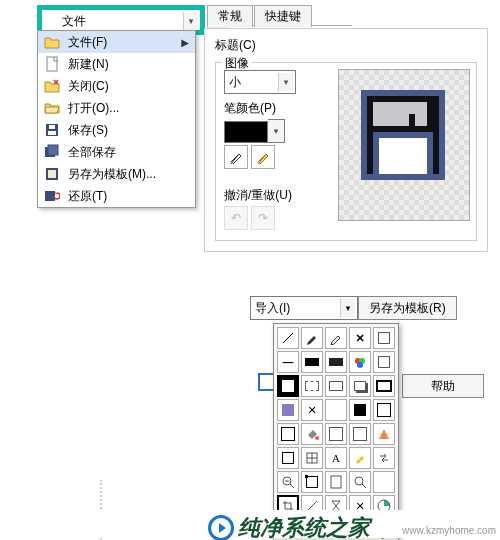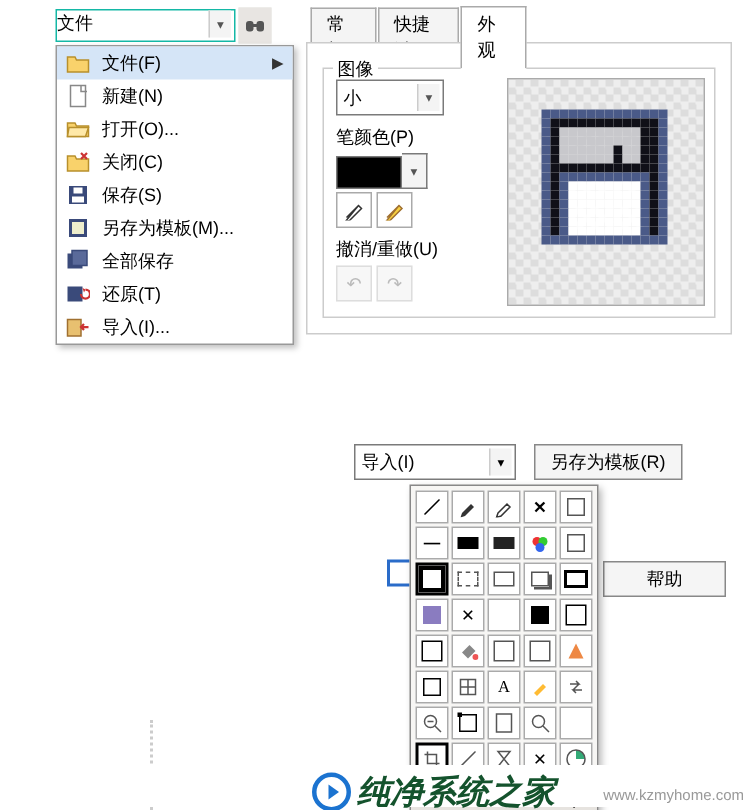--- a/index.html
+++ b/index.html
@@ -1,18 +1,18 @@
 <!DOCTYPE html>
 <html><head>
 <meta charset="utf-8">
 <style>
 html,body{margin:0;padding:0;font-family:"Microsoft YaHei",sans-serif;font-size:12px;color:#000;background:#fff}
 .root{position:relative;width:500px;height:540px;background:#fff;overflow:hidden}
 .topbar{position:absolute;left:37px;top:5px;display:flex;align-items:center}
-.dropdown{width:118px;height:20px;border:1px solid #14b8a6;background:#fff;display:flex;align-items:flex-start;padding:0 0;position:relative}
+.dropdown{width:118px;height:20px;border:5px solid #14b8a6;background:#fff;display:flex;align-items:flex-end;padding:0 20px;position:relative}
 .dropdown .caret{position:absolute;right:2px;width:14px;height:18px;background:#f4f4f4;border-left:1px solid #ccc;display:flex;align-items:center;justify-content:center;font-size:9px;color:#555}
 .find-btn{width:20px;height:22px;margin-left:2px;background:#e8e5e2;border:1px solid #e8e5e2;display:flex;align-items:center;justify-content:center}
 .tabs{position:absolute;left:207px;top:3px;display:flex;border-bottom:1px solid #aaa;width:145px}
 .tab{padding:3px 10px;border:1px solid #aaa;border-bottom:none;margin-right:1px;background:#fff;position:relative;top:1px}
 .tab.active{background:#fff;z-index:2;border-bottom:1px solid #fff}
 .tab.inactive{background:#f4f4f4;top:2px;padding-top:2px;padding-bottom:2px}
 .menu-panel{position:absolute;left:37px;top:30px;width:157px;border:1px solid #999;background:#fff;box-shadow:2px 2px 4px rgba(0,0,0,.25)}
 .mi{display:flex;align-items:center;height:22px;padding:0 6px;gap:8px;position:relative}
 .mi.sel{background:#d5e5f7}
 .mi .ic{width:16px;height:16px;display:flex;align-items:center;justify-content:center}
@@ -26,21 +26,21 @@
 .sel-small .caret{position:absolute;right:2px;width:14px;height:18px;background:#f4f4f4;border-left:1px solid #ccc;display:flex;align-items:center;justify-content:center;font-size:9px;color:#555}
 .color-swatch{width:42px;height:20px;border:1px solid #7a7a7a;background:#000;margin-top:1px;display:inline-block;vertical-align:middle}
 .color-caret{display:inline-flex;width:16px;height:22px;border:1px solid #7a7a7a;border-left:none;background:#f4f4f4;align-items:center;justify-content:center;font-size:9px;color:#555;vertical-align:middle}
 .tool-pair{display:flex;gap:3px;margin-top:2px}
 .tool-pair .tb{width:22px;height:22px;border:1px solid #aaa;background:#fff;display:flex;align-items:center;justify-content:center;font-size:11px}
 .undo-row{display:flex;gap:3px;margin-top:2px}
 .undo-row .tb{width:22px;height:22px;border:1px solid #ddd;background:#f7f7f7;display:flex;align-items:center;justify-content:center;color:#bbb}
 .preview{position:absolute;right:6px;top:6px;width:130px;height:150px;border:1px solid #aaa;background:repeating-conic-gradient(#ddd 0 25%,#eee 0 50%) 0 0/10px 10px}
 .preview .inner{position:absolute;left:16px;top:20px;width:96px;height:96px}
 .pix{position:absolute;width:6px;height:6px}
-.row-below{position:absolute;left:236px;top:296px;display:flex;align-items:center;gap:12px}
+.row-below{position:absolute;left:250px;top:296px;display:flex;align-items:center;gap:0}
 .combo2{width:98px;height:22px;border:1px solid #7a7a7a;background:#fff;display:flex;align-items:center;padding:0 4px;position:relative}
 .btn{height:22px;padding:0 10px;border:1px solid #888;background:#f5f5f5;display:flex;align-items:center}
 .help-btn{position:absolute;left:402px;top:374px;width:60px;height:22px;border:1px solid #888;background:#f5f5f5;display:flex;align-items:center;justify-content:center}
 .sq-left{position:absolute;left:258px;top:373px;width:14px;height:14px;border:2px solid #2a6cc9}
 .palette{position:absolute;left:273px;top:323px;width:124px;border:1px solid #888;background:#f7f6f4;box-shadow:2px 2px 5px rgba(0,0,0,.3)}
 .pal-grid{display:grid;grid-template-columns:repeat(5,22px);grid-auto-rows:22px;gap:2px;padding:3px}
 .pal-cell{border:1px solid #aaa;background:#fff;display:flex;align-items:center;justify-content:center;font-size:11px;position:relative}
 .pal-foot{background:#e6e3df;height:22px;display:flex;align-items:center;justify-content:flex-end;padding:0 6px;border-top:1px solid #ccc;font-size:12px}
 .pal-foot .tri{margin-left:4px;font-size:9px}
 .dots{position:absolute;left:100px;bottom:0;width:3px;height:60px;border-left:2px dotted #ccc}
@@ -66,21 +66,20 @@
           <rect x="1" y="4" width="5" height="7" rx="2" fill="#555"></rect>
           <rect x="8" y="4" width="5" height="7" rx="2" fill="#555"></rect>
           <rect x="5" y="6" width="4" height="2" fill="#555"></rect>
         </svg>
   </div>
 </div>
 
 <div class="tabs">
   <div class="tab inactive"><span>常规</span></div>
   <div class="tab inactive"><span>快捷键</span></div>
-  <div class="tab active"><span>外观</span></div>
 </div>
 
 <div class="menu-panel">
   <div class="mi sel">
     <span class="ic">
           <svg width="16" height="14" viewBox="0 0 16 14">
             <path d="M1 3h5l1 2h8v8H1z" fill="#f9d26b" stroke="#b8902c"></path>
           </svg>
         </span>
     <span>文件(F)</span>
@@ -91,85 +90,77 @@
           <svg width="14" height="16" viewBox="0 0 14 16">
             <rect x="2" y="1" width="10" height="14" fill="#fff" stroke="#888"></rect>
             <path d="M9 1v4h4" fill="none" stroke="#888"></path>
           </svg>
         </span>
     <span>新建(N)</span>
   </div>
   <div class="mi">
     <span class="ic">
           <svg width="16" height="14" viewBox="0 0 16 14">
+            <path d="M1 3h5l1 2h8v8H1z" fill="#f9d26b" stroke="#b8902c"></path>
+            <path d="M10 1l4 4m0-4l-4 4" stroke="#c33" stroke-width="1.5"></path>
+          </svg>
+        </span>
+    <span>关闭(C)</span>
+  </div>
+  <div class="mi">
+    <span class="ic">
+          <svg width="16" height="14" viewBox="0 0 16 14">
             <path d="M1 3h5l1 2h8v7H1z" fill="#f9d26b" stroke="#b8902c"></path>
             <path d="M2 6h13l-2 6H1z" fill="#ffe9a8" stroke="#b8902c"></path>
           </svg>
         </span>
     <span>打开(O)...</span>
-  </div>
-  <div class="mi">
-    <span class="ic">
-          <svg width="16" height="14" viewBox="0 0 16 14">
-            <path d="M1 3h5l1 2h8v8H1z" fill="#f9d26b" stroke="#b8902c"></path>
-            <path d="M10 1l4 4m0-4l-4 4" stroke="#c33" stroke-width="1.5"></path>
-          </svg>
-        </span>
-    <span>关闭(C)</span>
   </div>
   <div class="mi">
     <span class="ic">
           <svg width="14" height="14" viewBox="0 0 14 14">
             <rect x="1" y="1" width="12" height="12" fill="#3a4a7a"></rect>
             <rect x="3" y="8" width="8" height="4" fill="#fff"></rect>
             <rect x="4" y="2" width="6" height="4" fill="#fff"></rect>
           </svg>
         </span>
     <span>保存(S)</span>
   </div>
   <div class="mi">
     <span class="ic">
+          <svg width="16" height="16" viewBox="0 0 16 16">
+            <rect x="1" y="3" width="10" height="10" fill="#3a4a7a"></rect>
+            <rect x="4" y="1" width="10" height="10" fill="#5a6a9a" stroke="#3a4a7a"></rect>
+          </svg>
+        </span>
+    <span>全部保存</span>
+  </div>
+  <div class="mi">
+    <span class="ic">
           <svg width="14" height="14" viewBox="0 0 14 14">
             <rect x="1" y="1" width="12" height="12" fill="#3a4a7a"></rect>
             <rect x="3" y="3" width="8" height="8" fill="#eec"></rect>
           </svg>
         </span>
     <span>另存为模板(M)...</span>
-  </div>
-  <div class="mi">
-    <span class="ic">
-          <svg width="16" height="16" viewBox="0 0 16 16">
-            <rect x="1" y="3" width="10" height="10" fill="#3a4a7a"></rect>
-            <rect x="4" y="1" width="10" height="10" fill="#5a6a9a" stroke="#3a4a7a"></rect>
-          </svg>
-        </span>
-    <span>全部保存</span>
   </div>
   <div class="mi">
     <span class="ic">
           <svg width="16" height="14" viewBox="0 0 16 14">
             <rect x="1" y="2" width="10" height="10" fill="#3a4a7a"></rect>
             <path d="M13 4a3 3 0 1 1-3 3" fill="none" stroke="#c33" stroke-width="1.5"></path>
             <path d="M13 4l-2-1 1 3z" fill="#c33"></path>
           </svg>
         </span>
     <span>还原(T)</span>
   </div>
-  <div class="mi">
-    <span class="ic">
-          <svg width="16" height="14" viewBox="0 0 16 14">
-            <rect x="1" y="2" width="9" height="11" fill="#e8c070" stroke="#a07030"></rect>
-            <path d="M15 7h-5m2-2l-2 2 2 2" fill="none" stroke="#c33" stroke-width="1.5"></path>
-          </svg>
-        </span>
-    <span>导入(I)...</span>
-  </div>
 </div>
 
 <div class="props">
+  <div class="lbl">标题(C)</div>
 
   <div class="fieldset">
     <span class="legend">图像</span>
 
     <div style="width:90px">
       <div class="sel-small">
         <span>小</span>
         <span class="caret">▾</span>
       </div>
 
@@ -184,21 +175,21 @@
                 <path d="M2 12l8-8m0 0l2 2-8 8-3 1z" fill="none" stroke="#333"></path>
               </svg>
             </div>
         <div class="tb">
               <svg width="14" height="14" viewBox="0 0 14 14">
                 <path d="M2 12l8-8m0 0l2 2-8 8-3 1z" fill="#f7d040" stroke="#a07030"></path>
               </svg>
             </div>
       </div>
 
-      <div class="lbl" style="margin-top:6px">撤消/重做(U)</div>
+      <div class="lbl" style="margin-top:18px">撤消/重做(U)</div>
       <div class="undo-row">
         <div class="tb">↶</div>
         <div class="tb">↷</div>
       </div>
     </div>
 
     <div class="preview">
       <div class="inner" id="pixgrid">
             <div class="pix" style="left: 6px; top: 0px; background: rgb(74, 90, 136);"></div>
             <div class="pix" style="left: 12px; top: 0px; background: rgb(74, 90, 136);"></div>

